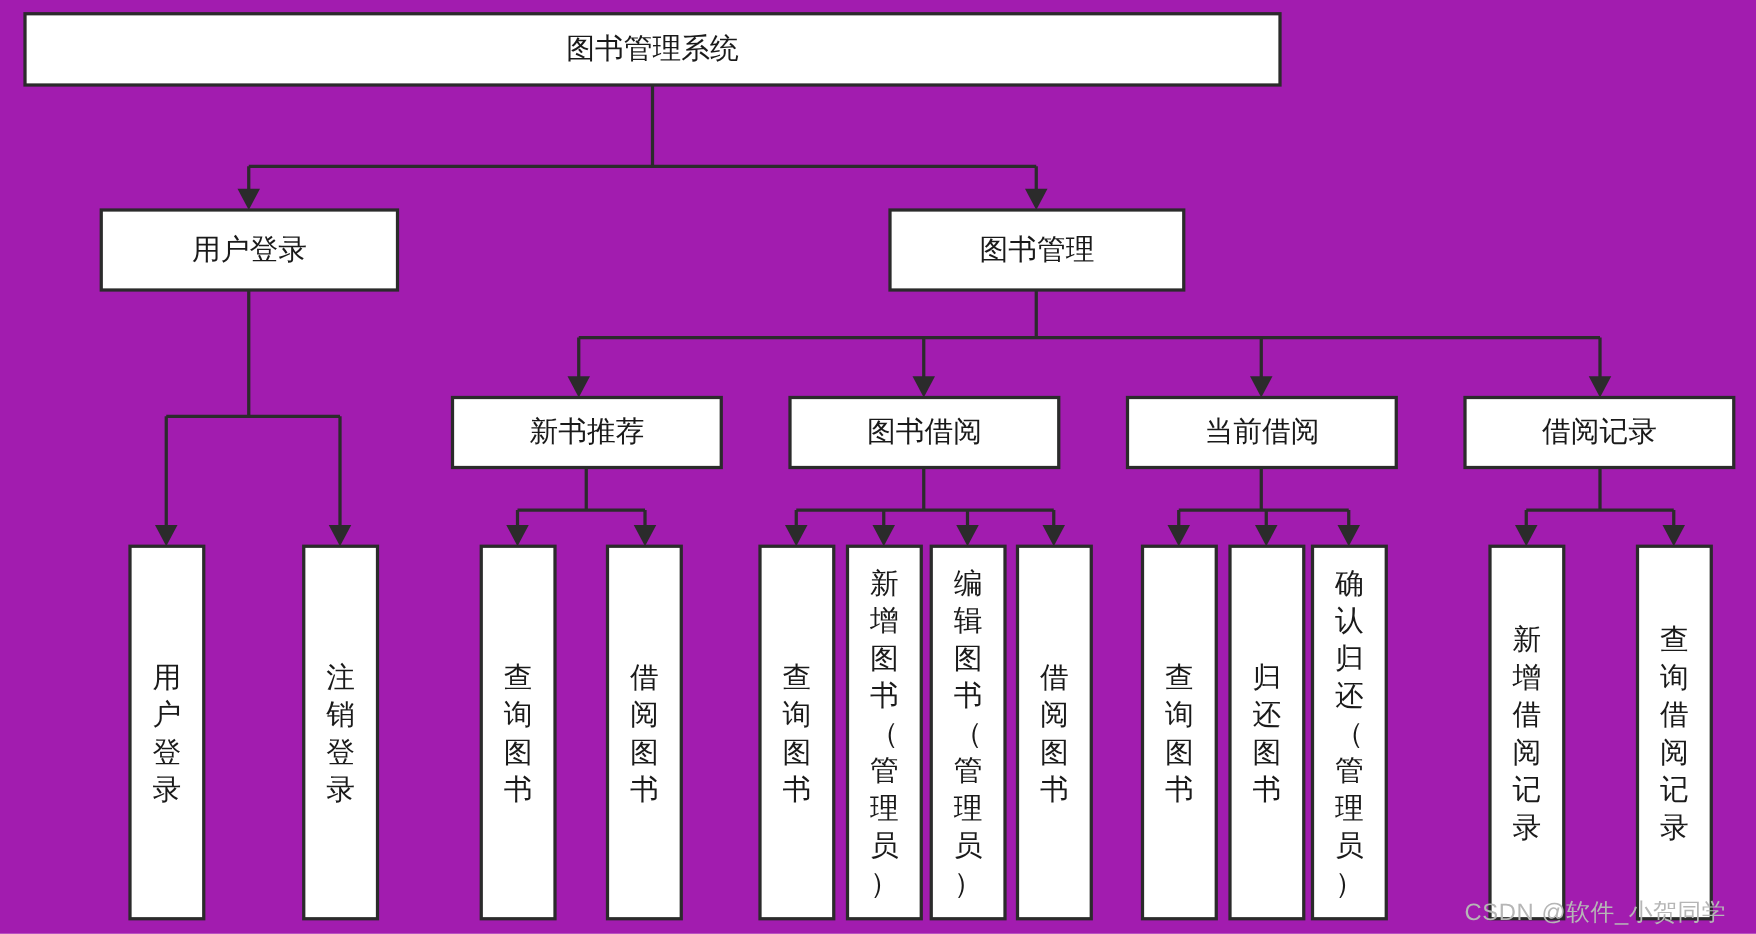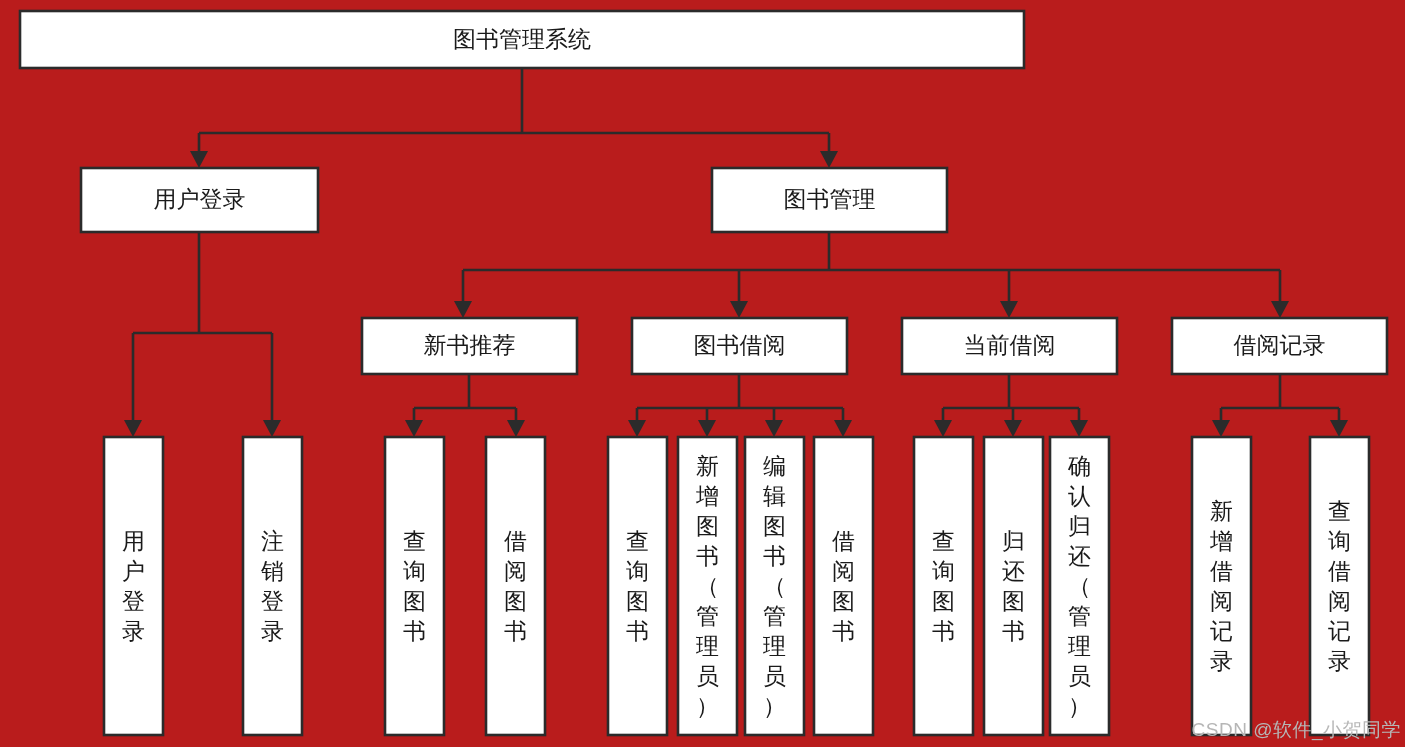--- a/index.html
+++ b/index.html
@@ -12,21 +12,21 @@
     width: 1405px;
     height: 747px;
     font-family: "Liberation Sans", "DejaVu Sans", sans-serif;
     overflow: hidden;
     position: relative;
   }
   #diagram-root {
     position: relative;
     width: 1405px;
     height: 747px;
-    background: #b91c1c;
+    background: #a21caf;
   }
   svg#flowchart {
     display: block;
     width: 1405px;
     height: 747px;
   }
   .node-box {
     fill: #ffffff;
     stroke: #2b2b2b;
     stroke-width: 2.6;
@@ -49,21 +49,21 @@
     dominant-baseline: middle;
   }
   .node-label-v {
     fill: #1a1a1a;
     font-family: "Liberation Sans", "DejaVu Sans", sans-serif;
     font-size: 23px;
     text-anchor: middle;
   }
   .watermark {
     position: absolute;
-    right: 4px;
+    right: 24px;
     bottom: 4px;
     font-family: "Liberation Sans", "DejaVu Sans", sans-serif;
     font-size: 19px;
     color: #b6b6b6;
     letter-spacing: 0.5px;
     white-space: nowrap;
     pointer-events: none;
     user-select: none;
   }
 </style>

